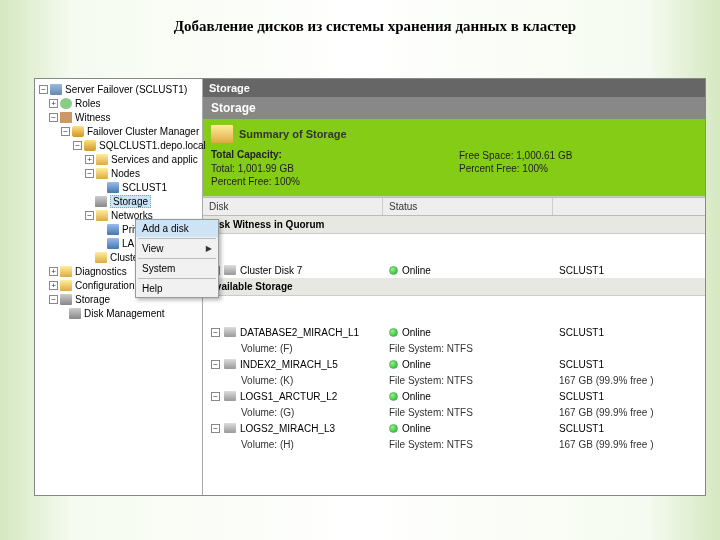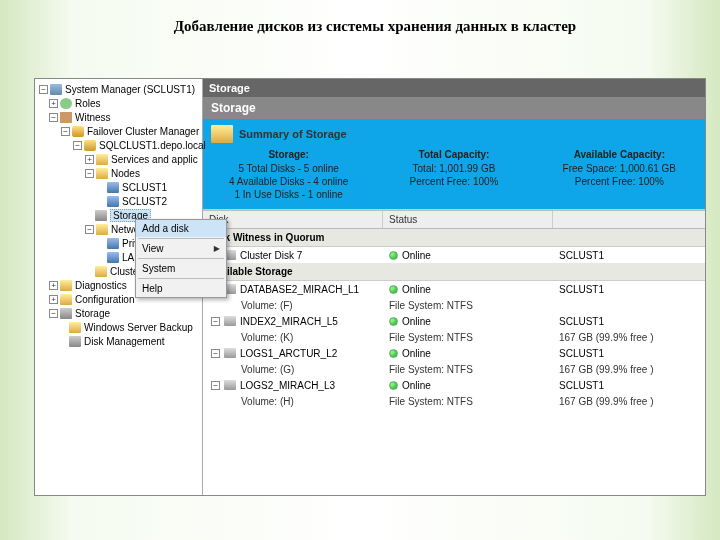--- a/index.html
+++ b/index.html
@@ -54,61 +54,60 @@
   .ico-feat { background: #c96; }
   .ico-cluster { background: linear-gradient(#fd8,#c92); border-radius:2px; }
   .ico-node { background: linear-gradient(#9be,#47a); border-radius:1px;}
   .ico-disk { background: linear-gradient(#ccc,#888); border-radius:1px;}
   .ico-folder { background: linear-gradient(#fe9,#da4); border-radius:1px;}
   .sel { background: #cde4f7; border:1px dotted #7aa; padding:0 2px; }
   .ctx-menu {
     position: absolute;
     left: 100px;
     top: 140px;
-    width: 92px;
+    width: 84px;
     background: #f1f1f1;
     border: 1px solid #999;
     box-shadow: 2px 2px 4px rgba(0,0,0,0.3);
     z-index: 50;
     font-size: 10px;
   }
   .ctx-item { padding: 3px 6px; display:flex; justify-content:space-between; align-items:center;}
   .ctx-item.hl { background: #cde4f7; }
   .ctx-sep { height:1px; background:#bbb; margin:1px 2px; }
   .arrow { font-size:8px; color:#333; }
   .main {
     flex: 1;
     display: flex;
     flex-direction: column;
     background: #fff;
   }
   .titlebar { background: #666; color: #fff; padding: 3px 6px; font-size: 11px; font-weight:bold; }
   .subbar { background: #888; color: #fff; padding: 4px 8px; font-size: 12px; font-weight:bold; }
   .summary {
-    background: #0ea5e9;
+    background: #84cc16;
     padding: 6px 8px 8px 8px;
     border-bottom: 1px solid #ccc;
-    text-align: center;
   }
   .summary-title { display:flex; align-items:center; font-weight:bold; font-size:11px; margin-bottom:6px; color:#333;}
   .summary-title .ticon { width:22px; height:18px; margin-right:6px;}
   .summary-cols { display:flex; gap: 10px; font-size:10px; color:#222;}
   .scol { flex:1; }
   .scol b { display:block; margin-bottom:2px; }
   .scol div { line-height:13px; }
   .grid-head {
     display:flex; background: #eee; border-top:1px solid #bbb; border-bottom:1px solid #bbb;
     font-size:10px; color:#333;
   }
   .gh { padding:3px 6px; border-right:1px solid #ccc; }
   .col-disk { width: 180px; }
   .col-status { width: 170px; }
   .col-owner { flex:1; }
   .section-bar { background:#e8e8e3; font-weight:bold; padding:3px 6px; border-bottom:1px solid #ccc; font-size:10px;}
-  .grid-body { font-size:10px; }
+  .grid-body { font-size:10px;margin-top:28px; }
   .grow { display:flex; align-items:center; height:16px; }
   .gcell { padding: 0 6px; display:flex; align-items:center; }
   .gc-disk { width:180px; }
   .gc-status { width:170px; }
   .gc-owner { flex:1; }
   .exp { width:9px; height:9px; border:1px solid #888; font-size:8px; line-height:7px; text-align:center; margin:0 4px 0 2px; color:#333; background:#fff; flex-shrink:0;}
   .disk-ico { width:12px; height:10px; background:linear-gradient(#ddd,#999); border-radius:1px; margin-right:4px; flex-shrink:0;}
   .status-dot { width:9px; height:9px; border-radius:50%; background:radial-gradient(circle at 30% 30%, #8f8, #2a2); margin-right:4px; border:1px solid #6a6; flex-shrink:0;}
   .vol-row { color:#333; }
   .vol-row .gc-disk { padding-left: 38px; }
@@ -117,21 +116,21 @@
 <body>
 
 <div class="slide-title">Добавление дисков из системы хранения данных в кластер</div>
 
 <div class="app">
 
   <div class="tree">
     <div class="tree-row">
         <span class="tb">−</span>
         <span class="ticon ico-server"></span>
-        <span>System Manager (SCLUST1)</span>
+        <span>Server Failover (SCLUST1)</span>
       </div>
     <div class="tree-row">
         <span class="tsp" style="width:10px"></span>
         <span class="tb">+</span>
         <span class="ticon ico-role"></span>
         <span>Roles</span>
       </div>
     <div class="tree-row">
         <span class="tsp" style="width:10px"></span>
         <span class="tb">−</span>
@@ -161,25 +160,20 @@
         <span class="tb">−</span>
         <span class="ticon ico-folder"></span>
         <span>Nodes</span>
       </div>
     <div class="tree-row">
         <span class="tsp" style="width:68px"></span>
         <span class="ticon ico-node"></span>
         <span>SCLUST1</span>
       </div>
     <div class="tree-row">
-        <span class="tsp" style="width:68px"></span>
-        <span class="ticon ico-node"></span>
-        <span>SCLUST2</span>
-      </div>
-    <div class="tree-row">
         <span class="tsp" style="width:56px"></span>
         <span class="ticon ico-disk"></span>
         <span class="sel">Storage</span>
       </div>
     <div class="tree-row">
         <span class="tsp" style="width:46px"></span>
         <span class="tb">−</span>
         <span class="ticon ico-folder"></span>
         <span>Networks</span>
       </div>
@@ -208,25 +202,20 @@
         <span class="tsp" style="width:10px"></span>
         <span class="tb">+</span>
         <span class="ticon ico-folder"></span>
         <span>Configuration</span>
       </div>
     <div class="tree-row">
         <span class="tsp" style="width:10px"></span>
         <span class="tb">−</span>
         <span class="ticon ico-disk"></span>
         <span>Storage</span>
-      </div>
-    <div class="tree-row">
-        <span class="tsp" style="width:30px"></span>
-        <span class="ticon ico-folder"></span>
-        <span>Windows Server Backup</span>
       </div>
     <div class="tree-row">
         <span class="tsp" style="width:30px"></span>
         <span class="ticon ico-disk"></span>
         <span>Disk Management</span>
       </div>
 
     <div class="ctx-menu">
       <div class="ctx-item hl">
           <span>Add a disk</span>
@@ -251,32 +240,25 @@
     <div class="titlebar">Storage</div>
     <div class="subbar">Storage</div>
 
     <div class="summary">
       <div class="summary-title">
         <span class="ticon ico-folder"></span>
         <span>Summary of Storage</span>
       </div>
       <div class="summary-cols">
         <div class="scol">
-          <b>Storage:</b>
-          <div>5 Total Disks - 5 online</div>
-          <div>4 Available Disks - 4 online</div>
-          <div>1 In Use Disks - 1 online</div>
-        </div>
-        <div class="scol">
           <b>Total Capacity:</b>
           <div>Total: 1,001.99 GB</div>
           <div>Percent Free: 100%</div>
         </div>
         <div class="scol">
-          <b>Available Capacity:</b>
           <div>Free Space: 1,000.61 GB</div>
           <div>Percent Free: 100%</div>
         </div>
       </div>
     </div>
 
     <div class="grid-head">
       <div class="gh col-disk">Disk</div>
       <div class="gh col-status">Status</div>
     </div>

